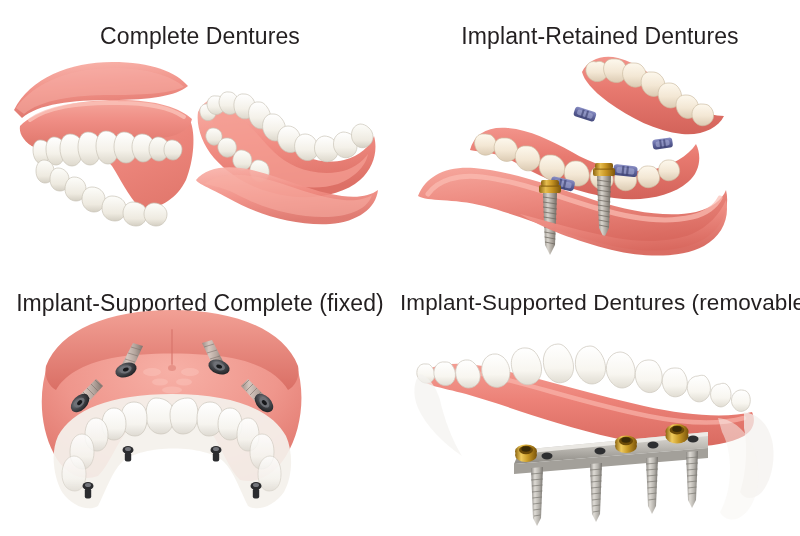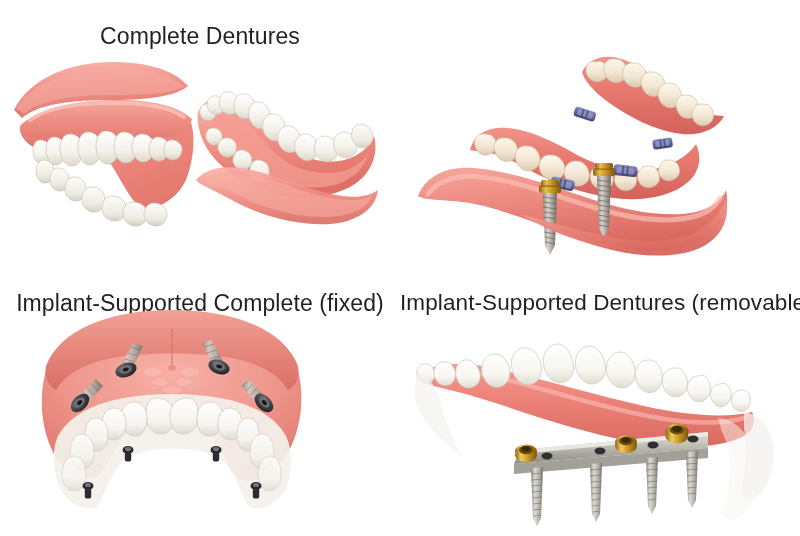--- a/index.html
+++ b/index.html
@@ -170,20 +170,21 @@
                    C294,226 256,214 228,198 C210,188 198,184 196,180 Z" fill="url(#tl-gumB)" opacity="0.92"></path>
           <path d="M204,184 C216,174 238,172 262,178 C290,185 318,198 344,200
                    C356,201 366,199 372,195 C368,208 352,216 328,217
                    C296,218 262,208 236,194 C220,186 208,185 204,184 Z" fill="#f7aea4" opacity="0.55"></path>
         </g>
       </svg>
     </div>
   </div>
 
   <div class="panel tr">
+    <div class="panel-title">Implant-Retained Dentures</div>
     <div class="art">
       <svg width="400" height="268" viewBox="0 0 400 268" xmlns="http://www.w3.org/2000/svg">
         <defs>
           <linearGradient id="tr-gum" x1="0" y1="0" x2="0" y2="1">
             <stop offset="0%" stop-color="#f2948b"></stop>
             <stop offset="40%" stop-color="#e87a70"></stop>
             <stop offset="100%" stop-color="#d3635a"></stop>
           </linearGradient>
           <linearGradient id="tr-ridge" x1="0" y1="0" x2="0.3" y2="1">
             <stop offset="0%" stop-color="#f6a79d"></stop>

